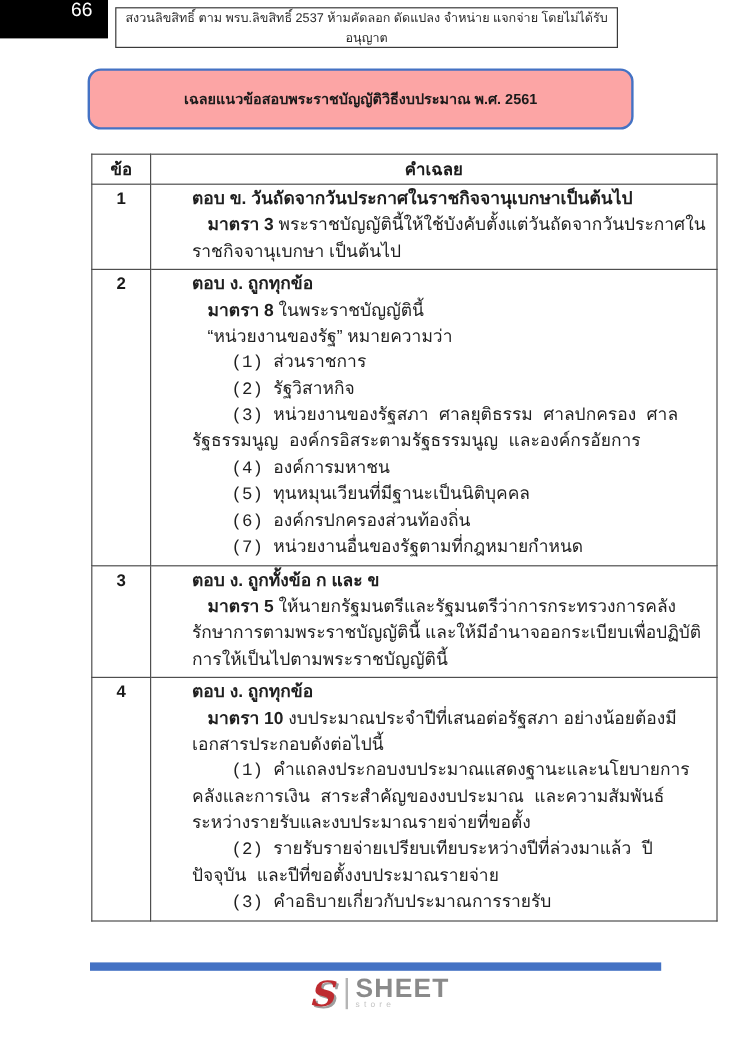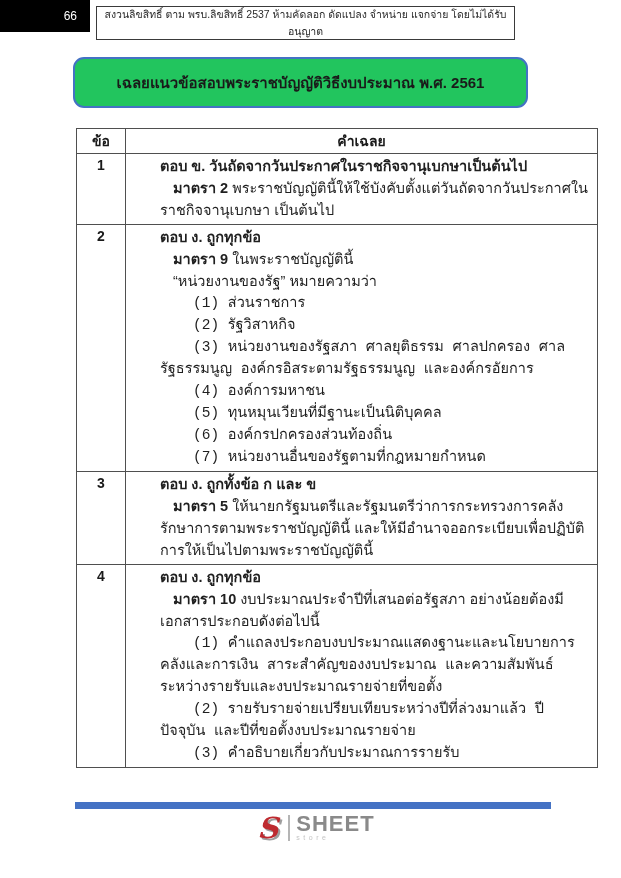--- a/index.html
+++ b/index.html
@@ -8,38 +8,38 @@
     position:relative;
     background:#ffffff;
     font-family:"Liberation Sans","DejaVu Sans",sans-serif;
     color:#212121;
     overflow:hidden;
   }
   
   .pagenum-box {
     position:absolute; left:0; top:20; width:90px; height:32px;
     background:#000;
-    display:flex; align-items:center; justify-content:flex-end;
+    display:flex; justify-content:flex-end;
     padding-right:13px;
-    color:#fff; font-size:12px;
+    color:#fff; font-size:16px;
   }
   
   .copyright-box {
     position:absolute; left:96px; top:6px; width:419px; height:34px;
     border:1px solid #3a3a3a; background:#fff;
     display:flex; align-items:center; justify-content:center;
     font-size:10.5px; color:#2a2a2a;
     padding:0 6px; text-align:center;
   }
   
   .title-box {
     position:absolute; left:73px; top:57px; width:455px; height:51px;
-    border:2.5px solid #4472C4; border-radius:11px; background:#22c55e;
+    border:2.5px solid #4472C4; border-radius:11px; background:#fca5a5;
     display:flex; align-items:center; justify-content:center;
-    font-weight:bold; font-size:15px; color:#1a1a1a;
+    font-weight:bold; font-size:12px; color:#1a1a1a;
     text-align:center;
   }
   
   .table-wrap { position:absolute; left:76px; top:128px; width:452px; }
   table { width:522px; border-collapse:collapse; table-layout:fixed; }
   col.c-no { width:49px; }
   th, td { border:1px solid #4f4f4f; vertical-align:top; }
   th {
     height:25px; font-size:14px; font-weight:bold;
     text-align:center; vertical-align:middle; color:#1a1a1a;
@@ -112,28 +112,28 @@
       <tr>
         <th>ข้อ</th>
         <th>คำเฉลย</th>
       </tr>
     </thead>
     <tbody id="rows-body">
         <tr>
           <td class="no-cell">1</td>
           <td class="ans-cell">
             <p class="bold-full">ตอบ ข. วันถัดจากวันประกาศในราชกิจจานุเบกษาเป็นต้นไป</p>
-            <p class="ind-1"><b>มาตรา 2</b> พระราชบัญญัตินี้ให้ใช้บังคับตั้งแต่วันถัดจากวันประกาศในราชกิจจานุเบกษา เป็นต้นไป</p>
+            <p class="ind-1"><b>มาตรา 3</b> พระราชบัญญัตินี้ให้ใช้บังคับตั้งแต่วันถัดจากวันประกาศในราชกิจจานุเบกษา เป็นต้นไป</p>
           </td>
         </tr>
         <tr>
           <td class="no-cell">2</td>
           <td class="ans-cell">
             <p class="bold-full">ตอบ ง. ถูกทุกข้อ</p>
-            <p class="ind-1"><b>มาตรา 9</b> ในพระราชบัญญัตินี้</p>
+            <p class="ind-1"><b>มาตรา 8</b> ในพระราชบัญญัตินี้</p>
             <p class="ind-1">“หน่วยงานของรัฐ” หมายความว่า</p>
             <p class="ind-2">(1) ส่วนราชการ</p>
             <p class="ind-2">(2) รัฐวิสาหกิจ</p>
             <p class="ind-2">(3) หน่วยงานของรัฐสภา ศาลยุติธรรม ศาลปกครอง ศาลรัฐธรรมนูญ องค์กรอิสระตามรัฐธรรมนูญ และองค์กรอัยการ</p>
             <p class="ind-2">(4) องค์การมหาชน</p>
             <p class="ind-2">(5) ทุนหมุนเวียนที่มีฐานะเป็นนิติบุคคล</p>
             <p class="ind-2">(6) องค์กรปกครองส่วนท้องถิ่น</p>
             <p class="ind-2">(7) หน่วยงานอื่นของรัฐตามที่กฎหมายกำหนด</p>
           </td>
         </tr>

